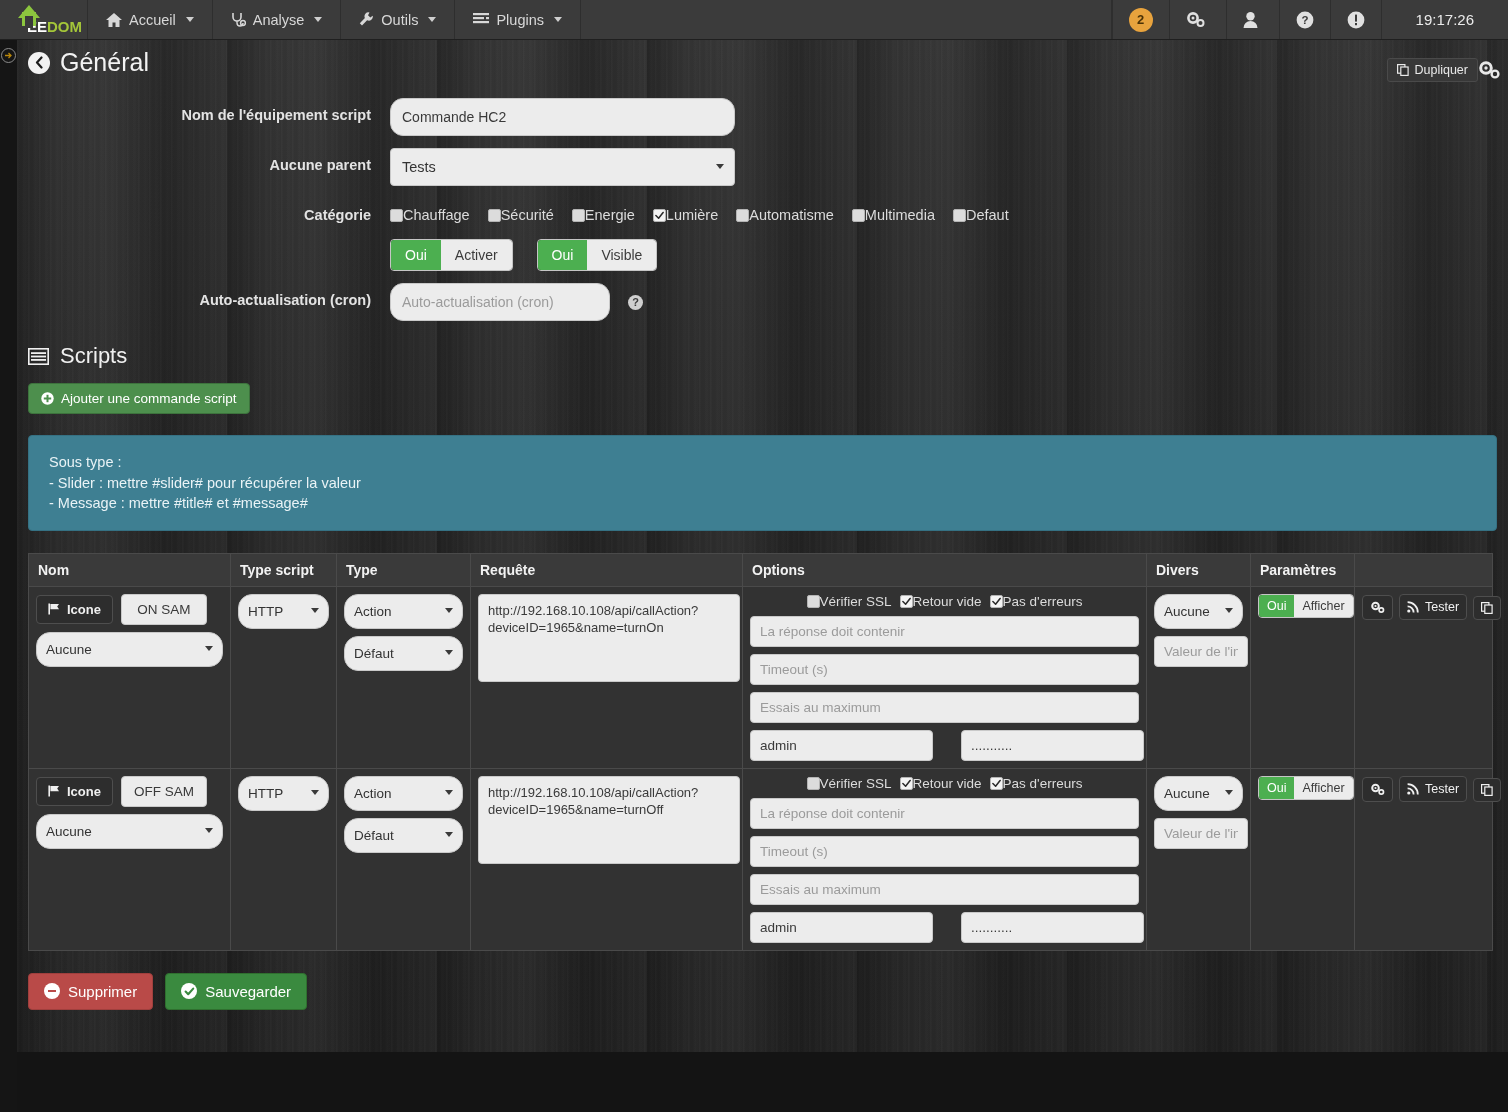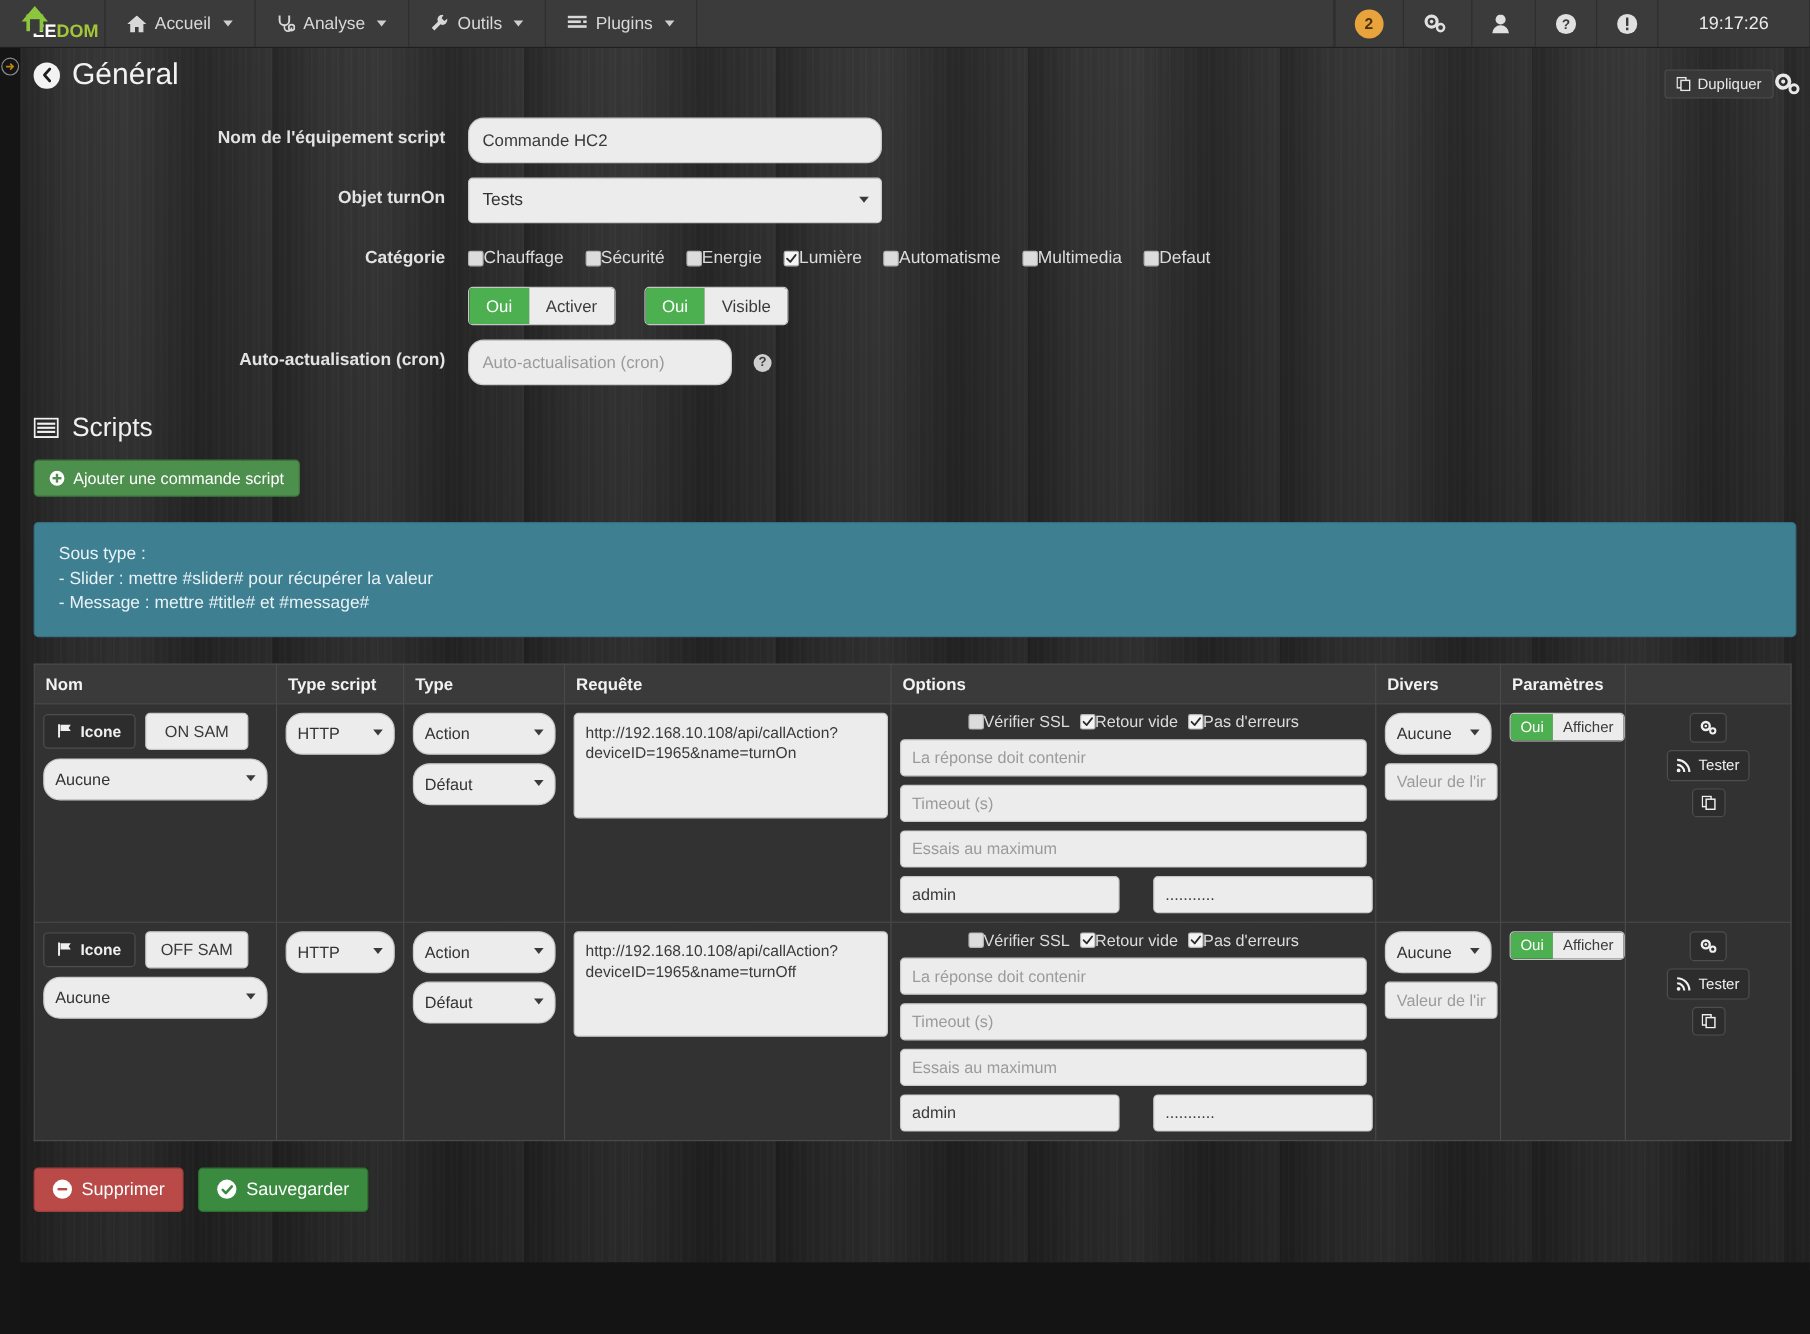--- a/index.html
+++ b/index.html
@@ -301,21 +301,21 @@
   .cred-row .opt-inp { width: 183px; margin-bottom: 0; }
   .divers-inp {
     width: 94px; height: 31px; margin-top: 7px;
     background: #ececec; border: 1px solid #c9c9c9; border-radius: 4px;
     font-size: 13.5px; color: #3a3a3a; padding: 0 9px; outline: none;
     font-family: "Liberation Sans", sans-serif;
   }
   .divers-inp::placeholder { color: #9b9b9b; }
   .tgl-sm { height: 24px; }
   .tgl-sm .on, .tgl-sm .off { font-size: 12.5px; padding: 0 8px; }
-  .act-row { display: flex; align-items: center; gap: 6px; flex-direction: column; }
+  .act-row { display: flex; align-items: flex-end; gap: 6px; }
   .ibtn {
     background: #2d2d2d; border: 1px solid #4e4e4e; border-radius: 4px;
     color: #f0f0f0; font-size: 12.5px;
     padding: 5px 7px; display: inline-flex; align-items: center; gap: 5px;
     cursor: pointer; white-space: nowrap;
   }
 
   .bottom-btns { display: flex; gap: 12px; margin: 22px 0 0 11px; }
   .btn-red {
     background: #b94a48; border: 1px solid #a03f3d; border-radius: 4px;
@@ -483,21 +483,21 @@
   <div style="margin-top:12px;">
 
     <div class="formrow">
       <div class="flabel">Nom de l'équipement script</div>
       <div class="fctl">
         <input class="inp inp-name" value="Commande HC2" style="">
       </div>
     </div>
 
     <div class="formrow">
-      <div class="flabel">Objet turnOn</div>
+      <div class="flabel">Aucune parent</div>
       <div class="fctl">
         <div class="sel-wrap">
           <div class="sel">
             <span>Tests</span>
           </div>
           <span class="sel-caret"></span>
         </div>
       </div>
     </div>
 

